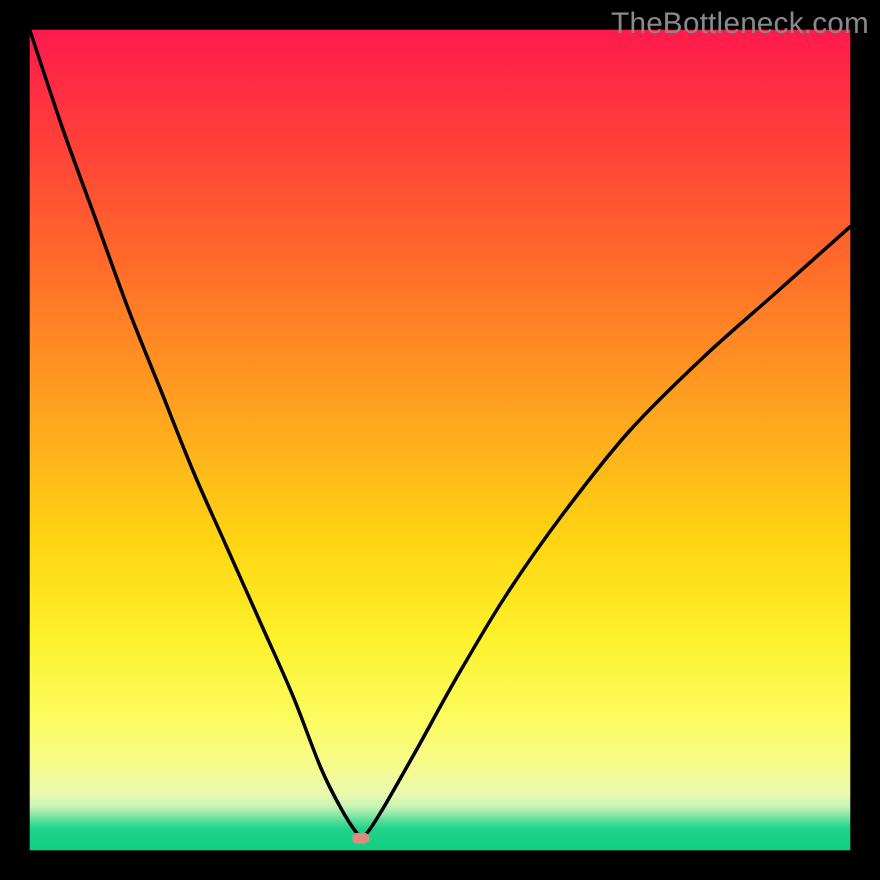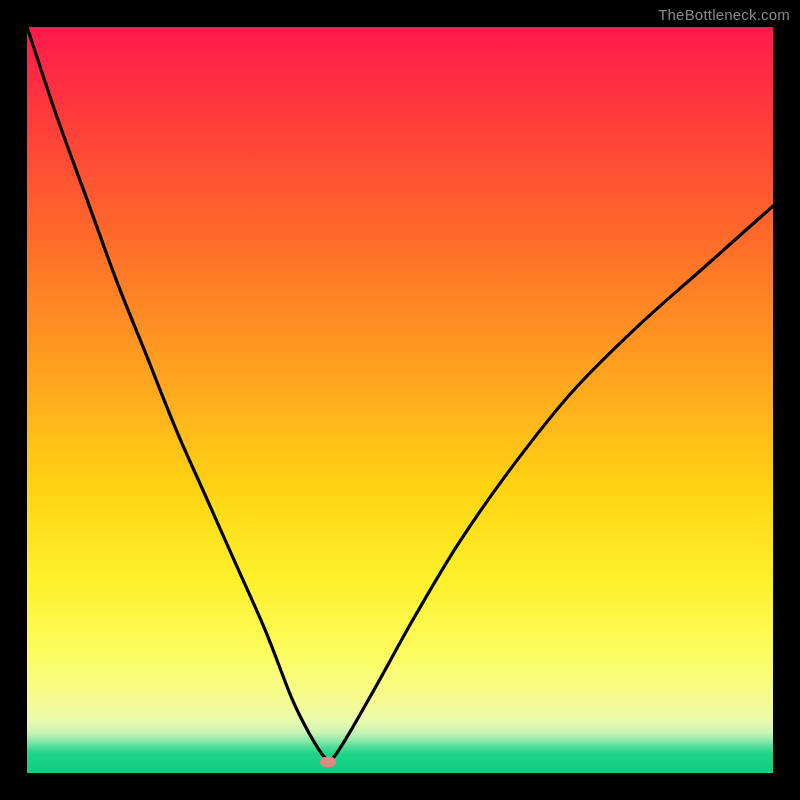--- a/index.html
+++ b/index.html
@@ -42,21 +42,21 @@
       #50dd97 96.5%,
       #1fd48a 97.4%,
       #0fce82 100%
     );
   }
   .watermark {
     position: absolute;
     top: 6px;
     right: 10px;
     color: #8a8a8a;
-    font-size: 15px;
+    font-size: 27px;
     font-weight: 500;
     letter-spacing: 0.2px;
     user-select: none;
   }
   svg.curve {
     position: absolute;
     left: 0;
     top: 0;
     width: 746px;
     height: 746px;

